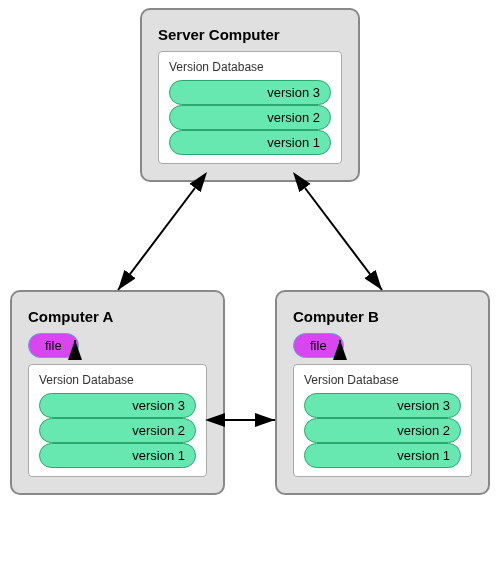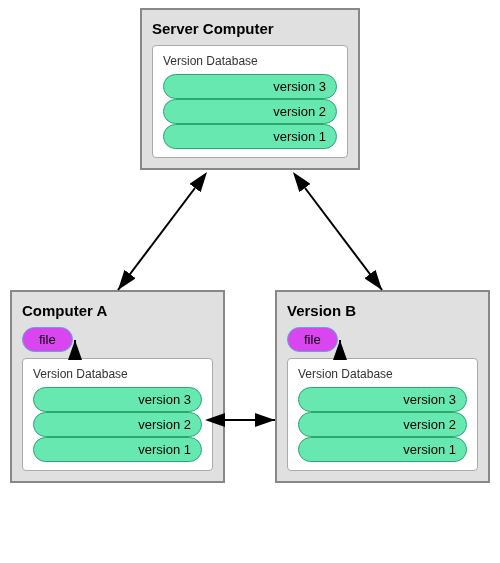--- a/index.html
+++ b/index.html
@@ -16,22 +16,22 @@
       width: 500px;
       height: 563px;
       position: relative;
     }
 
     
     .computer-box {
       position: absolute;
       background: #e0e0e0;
       border: 2px solid #888;
-      border-radius: 0;
-      padding: 10px;
+      border-radius: 10px;
+      padding: 16px;
     }
 
     .computer-title {
       font-weight: bold;
       font-size: 15px;
       margin-bottom: 8px;
     }
 
     .db-label {
       font-size: 12px;
@@ -124,21 +124,21 @@
     <div class="file-pill">file</div>
     <div class="version-db-box">
       <div class="db-label">Version Database</div>
       <div class="version-pill">version 3</div>
       <div class="version-pill">version 2</div>
       <div class="version-pill">version 1</div>
     </div>
   </div>
 
   <div class="computer-box comp-b-box">
-    <div class="computer-title">Version B</div>
+    <div class="computer-title">Computer B</div>
     <div class="file-pill">file</div>
     <div class="version-db-box">
       <div class="db-label">Version Database</div>
       <div class="version-pill">version 3</div>
       <div class="version-pill">version 2</div>
       <div class="version-pill">version 1</div>
     </div>
   </div>
 
   <svg class="arrows-svg" xmlns="http://www.w3.org/2000/svg">

